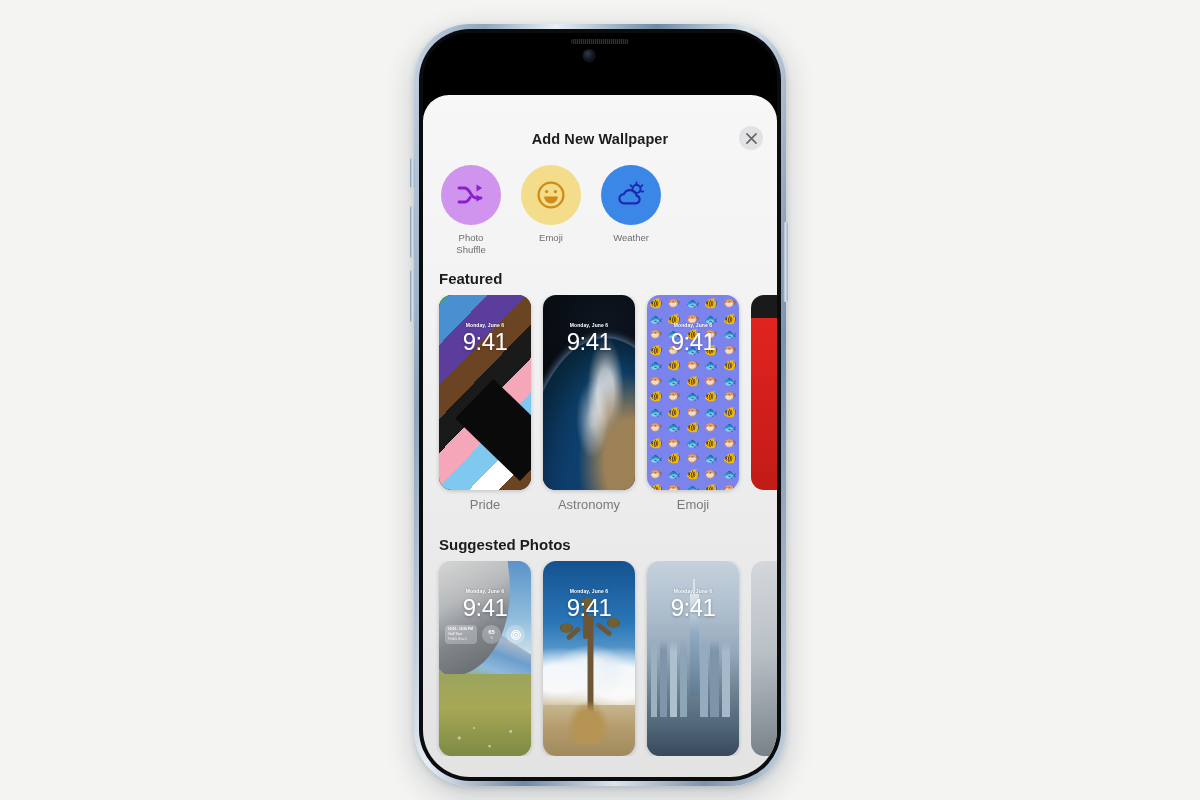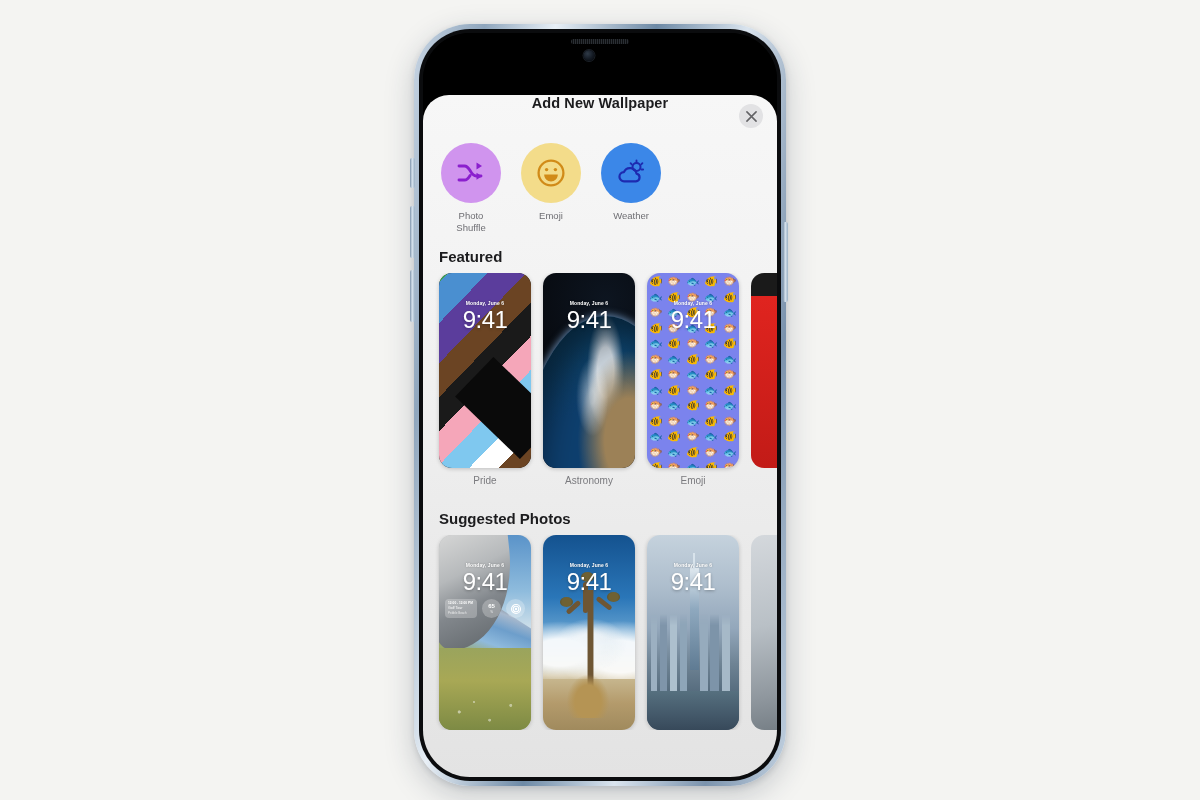--- a/index.html
+++ b/index.html
@@ -65,21 +65,21 @@
   
   #sheet {
     position: absolute; left: 0; top: 62px; right: 0; bottom: 0;
     background: linear-gradient(180deg,#f7f7f7 0%,#f2f2f2 34%,#e9e9e9 72%,#e3e3e3 100%);
     border-radius: 26px 26px 0 0;
     overflow: hidden;
     z-index: 4;
   }
   #sheet-header {
     position: relative; height: 44px;
-    display: flex; align-items: flex-start; justify-content: center;
+    display: flex; align-items: center; justify-content: center; margin-top: 22px;
   }
   #sheet-title { font-size: 14.5px; font-weight: bold; color: #1c1c1e; letter-spacing: .1px; }
   #close-button {
     position: absolute; right: 14px; top: 9px;
     width: 24px; height: 24px; border-radius: 50%;
     background: #e2e2e4;
     display: flex; align-items: center; justify-content: center;
     cursor: pointer;
   }
   #close-button svg { width: 11px; height: 11px; }
@@ -110,21 +110,21 @@
   .card-row { display: flex; gap: 12px; padding-left: 16px; overflow: hidden; }
 
   .wall-card { flex: 0 0 auto; width: 92px; cursor: pointer; }
   .wall-thumb {
     position: relative;
     width: 92px; height: 195px;
     border-radius: 13px;
     overflow: hidden;
     box-shadow: 0 1px 4px rgba(0,0,0,.2);
   }
-  .wall-name { text-align: center; font-size: 10px; color: #7a7a7e; margin-top: 7px; }
+  .wall-name { text-align: center; font-size: 13px; color: #7a7a7e; margin-top: 7px; }
 
   .lock-date {
     position: absolute; left: 0; right: 0; top: 27px;
     text-align: center;
     font-size: 5px; font-weight: bold; color: #fff;
     letter-spacing: .1px;
     text-shadow: 0 0 2px rgba(0,0,0,.35);
   }
   .lock-time {
     position: absolute; left: 0; right: 0; top: 33px;

